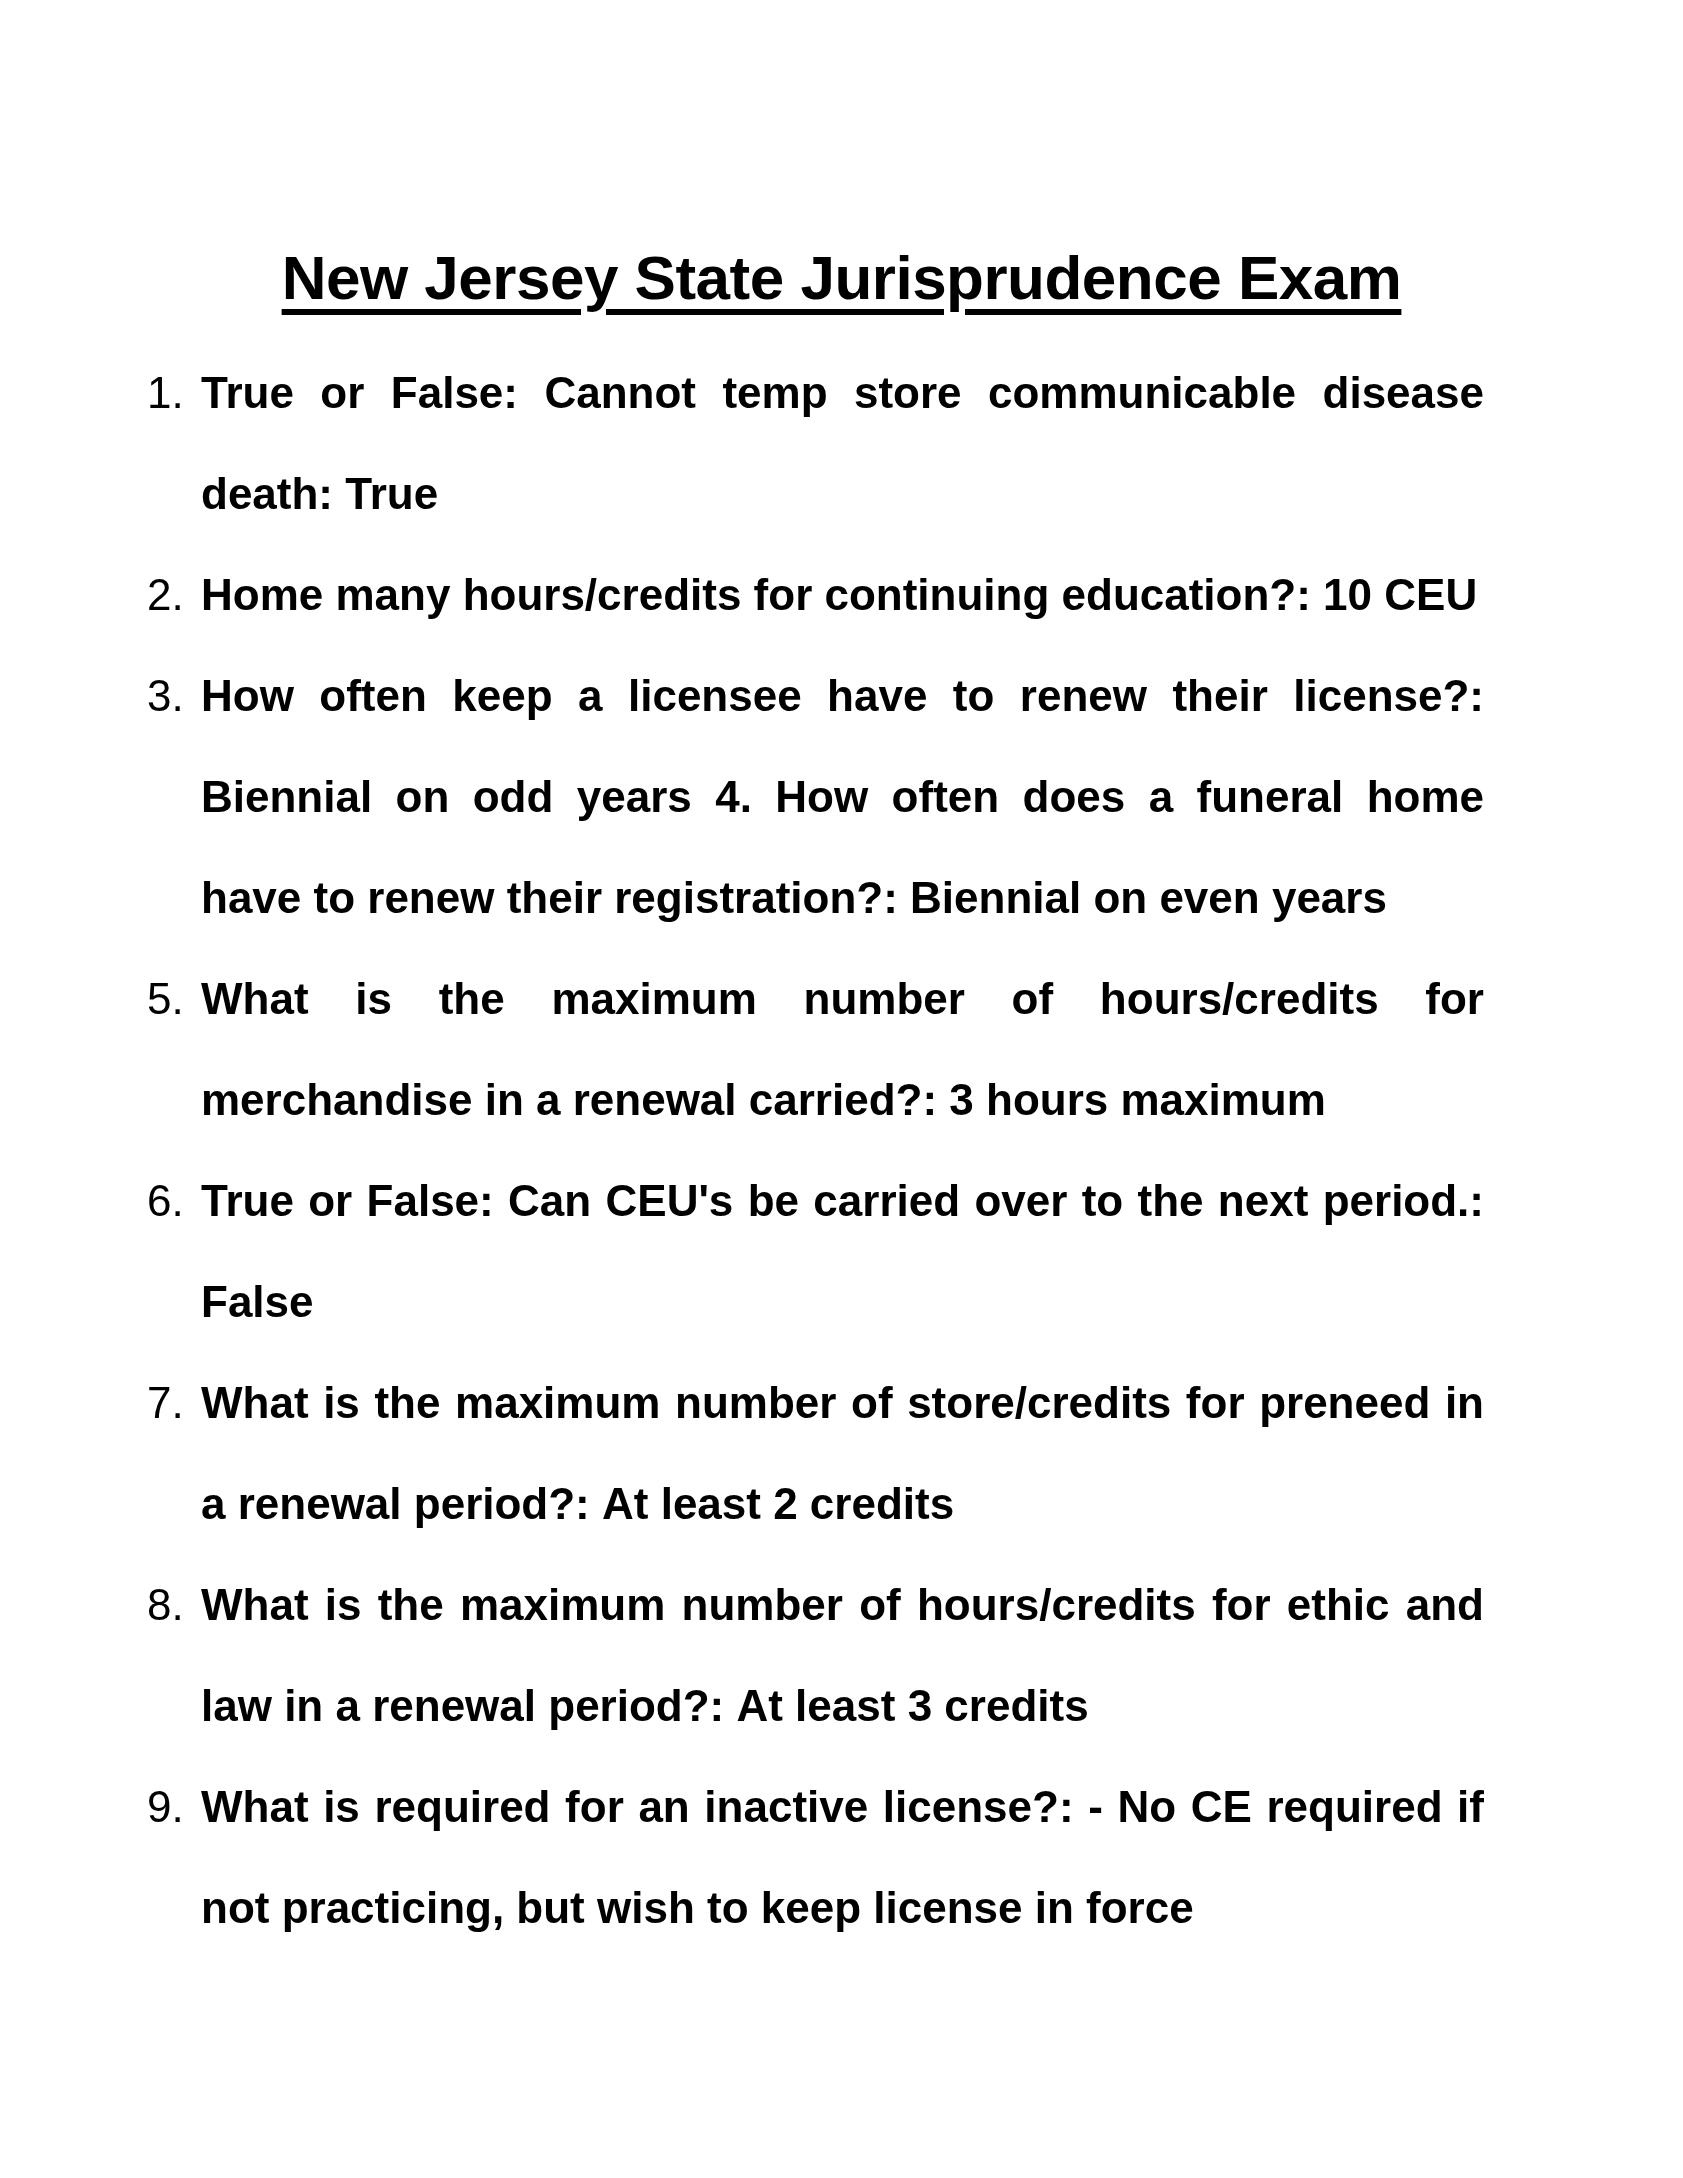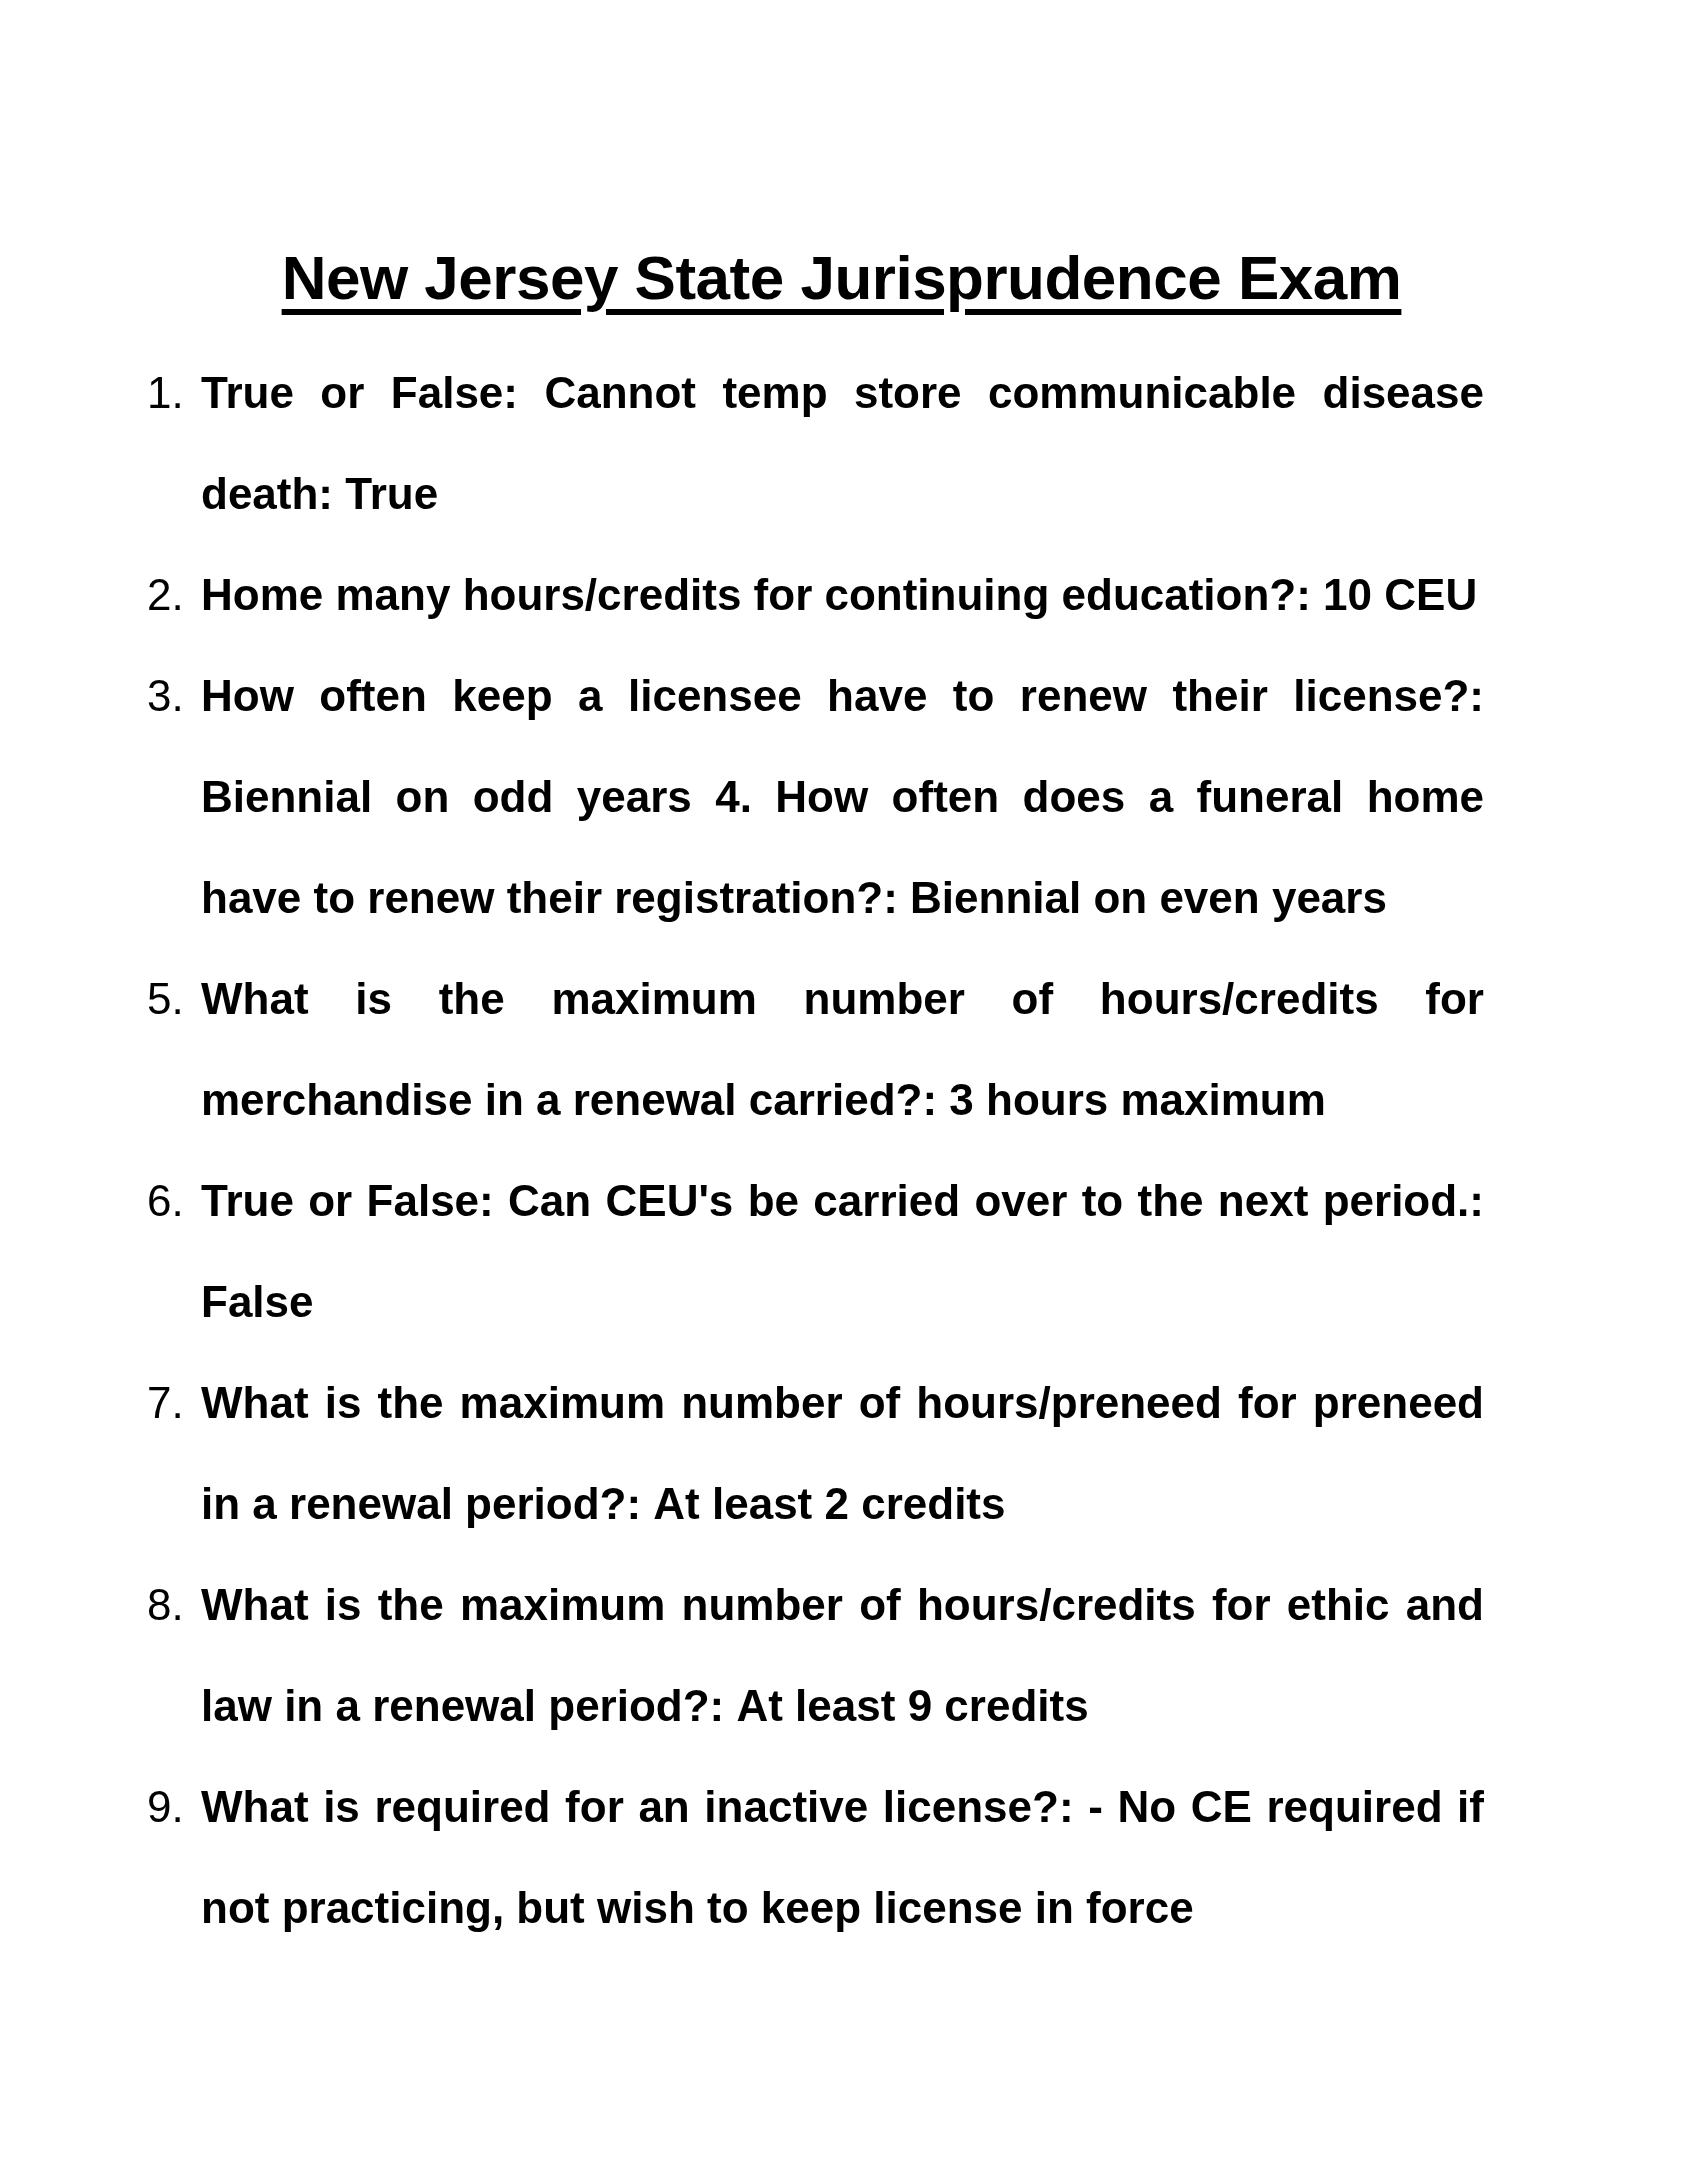--- a/index.html
+++ b/index.html
@@ -97,27 +97,27 @@
       <span class="q">What is the maximum number of hours/credits for merchandise in a renewal carried?:</span>
       <span class="a">3 hours maximum</span>
     </li>
     <li class="item">
       <span class="num">6.</span>
       <span class="q">True or False: Can CEU's be carried over to the next period.:</span>
       <span class="a">False</span>
     </li>
     <li class="item">
       <span class="num">7.</span>
-      <span class="q">What is the maximum number of hours/preneed for preneed in a renewal period?:</span>
+      <span class="q">What is the maximum number of store/credits for preneed in a renewal period?:</span>
       <span class="a">At least 2 credits</span>
     </li>
     <li class="item">
       <span class="num">8.</span>
       <span class="q">What is the maximum number of hours/credits for ethic and law in a renewal period?:</span>
-      <span class="a">At least 9 credits</span>
+      <span class="a">At least 3 credits</span>
     </li>
     <li class="item">
       <span class="num">9.</span>
       <span class="q">What is required for an inactive license?:</span>
       <span class="a">- No CE required if not practicing, but wish to keep license in force</span>
     </li>
   </ol>
 </div>
 
 

